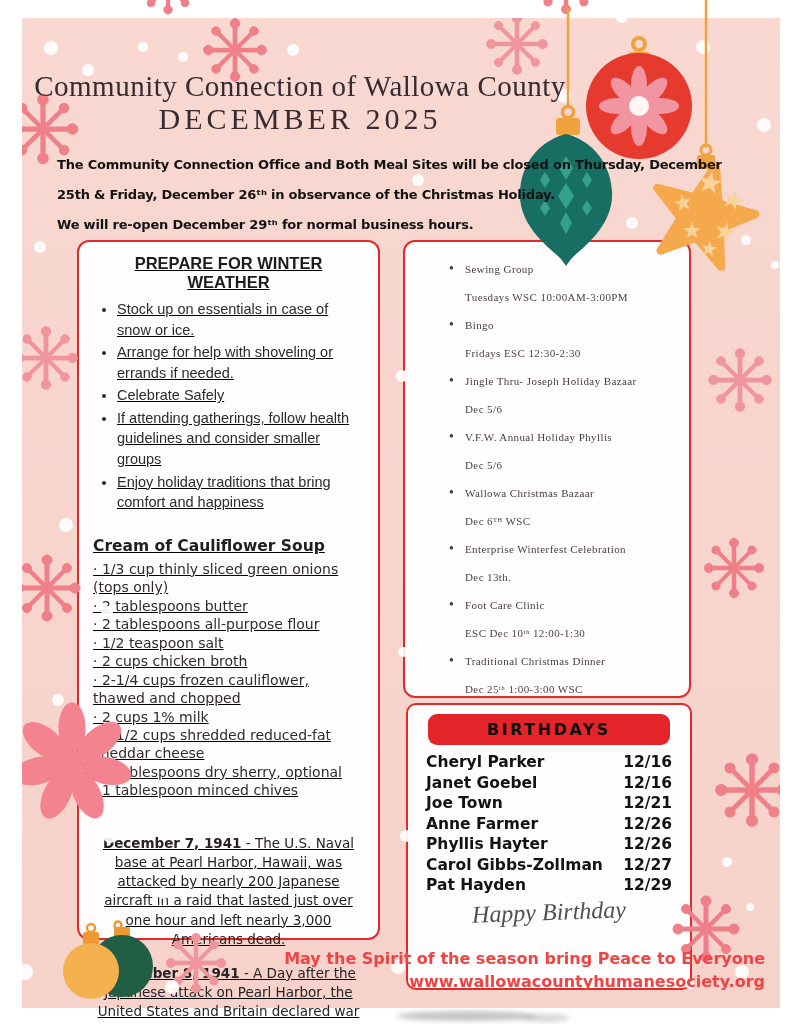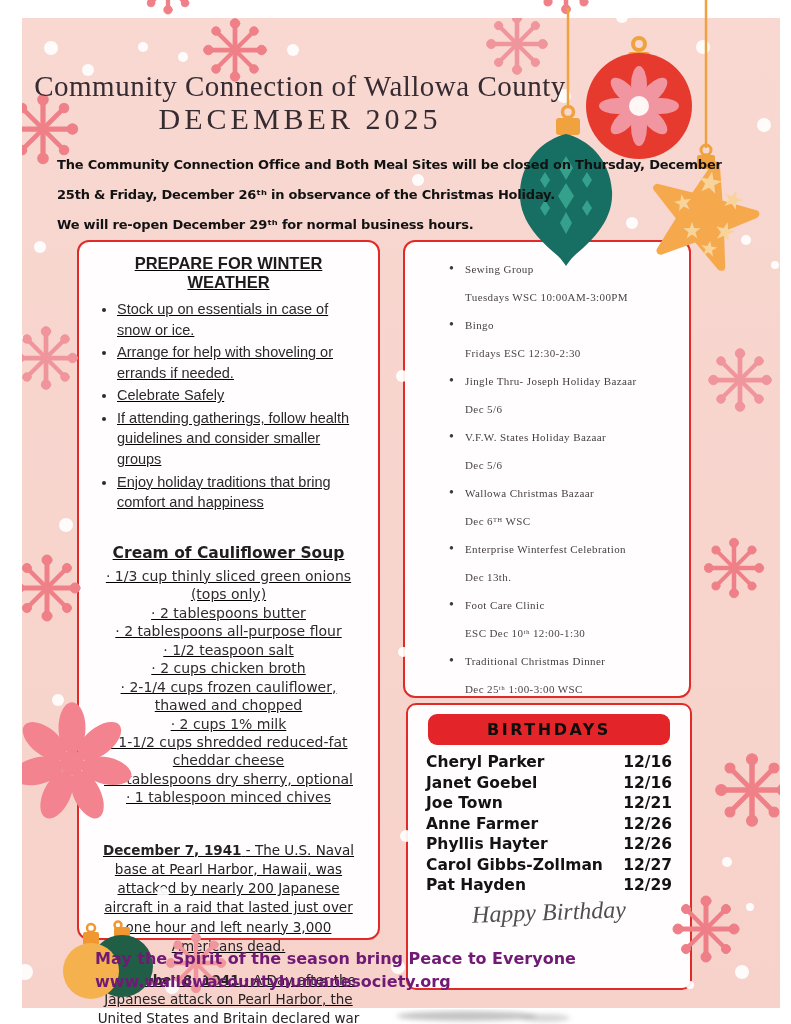--- a/index.html
+++ b/index.html
@@ -18,21 +18,21 @@
             line-height:30px;color:#121212;letter-spacing:-.2px;}
   
   .rbox{position:absolute;background:#fffdfd;border:2.5px solid #e22a28;border-radius:12px;
         box-sizing:border-box;z-index:2;}
   #winterbox{left:77px;top:240px;width:303px;height:700px;padding:12px 14px 0;text-decoration:underline;}
   #winterbox h2{margin:0;text-align:center;font-size:16.5px;color:#1c1c1c;
                 font-family:"Liberation Sans",sans-serif;}
   #winterlist{margin:7px 0 0 2px;padding-left:22px;font-size:14.5px;line-height:1.42;
               color:#2b2b2b;}
   #winterlist li{margin-bottom:2px;}
-  #recipe{margin-top:31px;text-align:center;font-family:"DejaVu Sans",sans-serif;}
+  #recipe{margin-top:24px;font-family:"DejaVu Sans",sans-serif;}
   #recipe h3{margin:0 0 5px;font-size:15.5px;color:#1f1f1f;}
   .ingr{font-size:14px;line-height:1.32;color:#2f2b2f;}
   #history{margin-top:34px;text-align:center;font-family:"DejaVu Sans",sans-serif;
            font-size:13.5px;line-height:1.42;color:#262226;}
   #history p{margin:0 0 15px;}
   #eventsbox{left:403px;top:240px;width:288px;height:458px;padding:13px 6px 0 44px;}
   #eventlist{list-style:none;margin:0;padding:0;font-family:"Liberation Serif",serif;
              color:#453d42;font-size:11px;letter-spacing:.4px;}
   #eventlist li{position:relative;padding-left:16px;}
   #eventlist li::before{content:"•";position:absolute;left:0;top:0;line-height:28px;
@@ -41,22 +41,22 @@
   .ev-detail{color:#4c444a;}
   #bdaybox{left:406px;top:703px;width:286px;height:287px;padding:9px 18px 0;border-radius:10px;}
   #bdayban{height:31px;margin:0 2px;background:#e32529;border-radius:9px;text-align:center;
            font-family:"DejaVu Sans",sans-serif;font-weight:bold;font-size:16px;
            line-height:31px;letter-spacing:2.5px;color:#0d0d0d;}
   #bdayrows{margin-top:7px;}
   .b-row{display:flex;justify-content:space-between;font-family:"DejaVu Sans",sans-serif;
          font-weight:bold;font-size:15.5px;line-height:20.5px;color:#131313;}
   #bsig{margin-top:3px;text-align:center;font-family:"Liberation Serif",serif;
         font-style:italic;font-size:24px;color:#4f4f4f;transform:rotate(-2deg);}
-  #footer{position:absolute;left:95px;top:947px;width:670px;text-align:left;z-index:4;
-          font-family:"DejaVu Sans",sans-serif;font-weight:bold;color:#701a75;}
+  #footer{position:absolute;left:95px;top:947px;width:670px;text-align:right;z-index:4;
+          font-family:"DejaVu Sans",sans-serif;font-weight:bold;color:#ef4444;}
   #footer .f1{font-size:16px;line-height:24px;}
   #footer .f2{font-size:16px;line-height:22px;}
   
   #decor{position:absolute;left:0;top:0;z-index:3;pointer-events:none;}
 </style>
 </head>
 <body>
 
 <div id="frame">
   <div id="pinkbg"></div>
@@ -261,21 +261,21 @@
         </li>
       <li>
         <span class="ev-name">Bingo</span>
         <span class="ev-detail">Fridays ESC 12:30-2:30</span>
         </li>
       <li>
         <span class="ev-name">Jingle Thru- Joseph Holiday Bazaar</span>
         <span class="ev-detail">Dec 5/6</span>
         </li>
       <li>
-        <span class="ev-name">V.F.W. States Holiday Bazaar</span>
+        <span class="ev-name">V.F.W. Annual Holiday Phyllis</span>
         <span class="ev-detail">Dec 5/6</span>
         </li>
       <li>
         <span class="ev-name">Wallowa Christmas Bazaar</span>
         <span class="ev-detail">Dec 6ᵀᴴ  WSC</span>
         </li>
       <li>
         <span class="ev-name">Enterprise Winterfest Celebration</span>
         <span class="ev-detail">Dec 13th.</span>
         </li>

